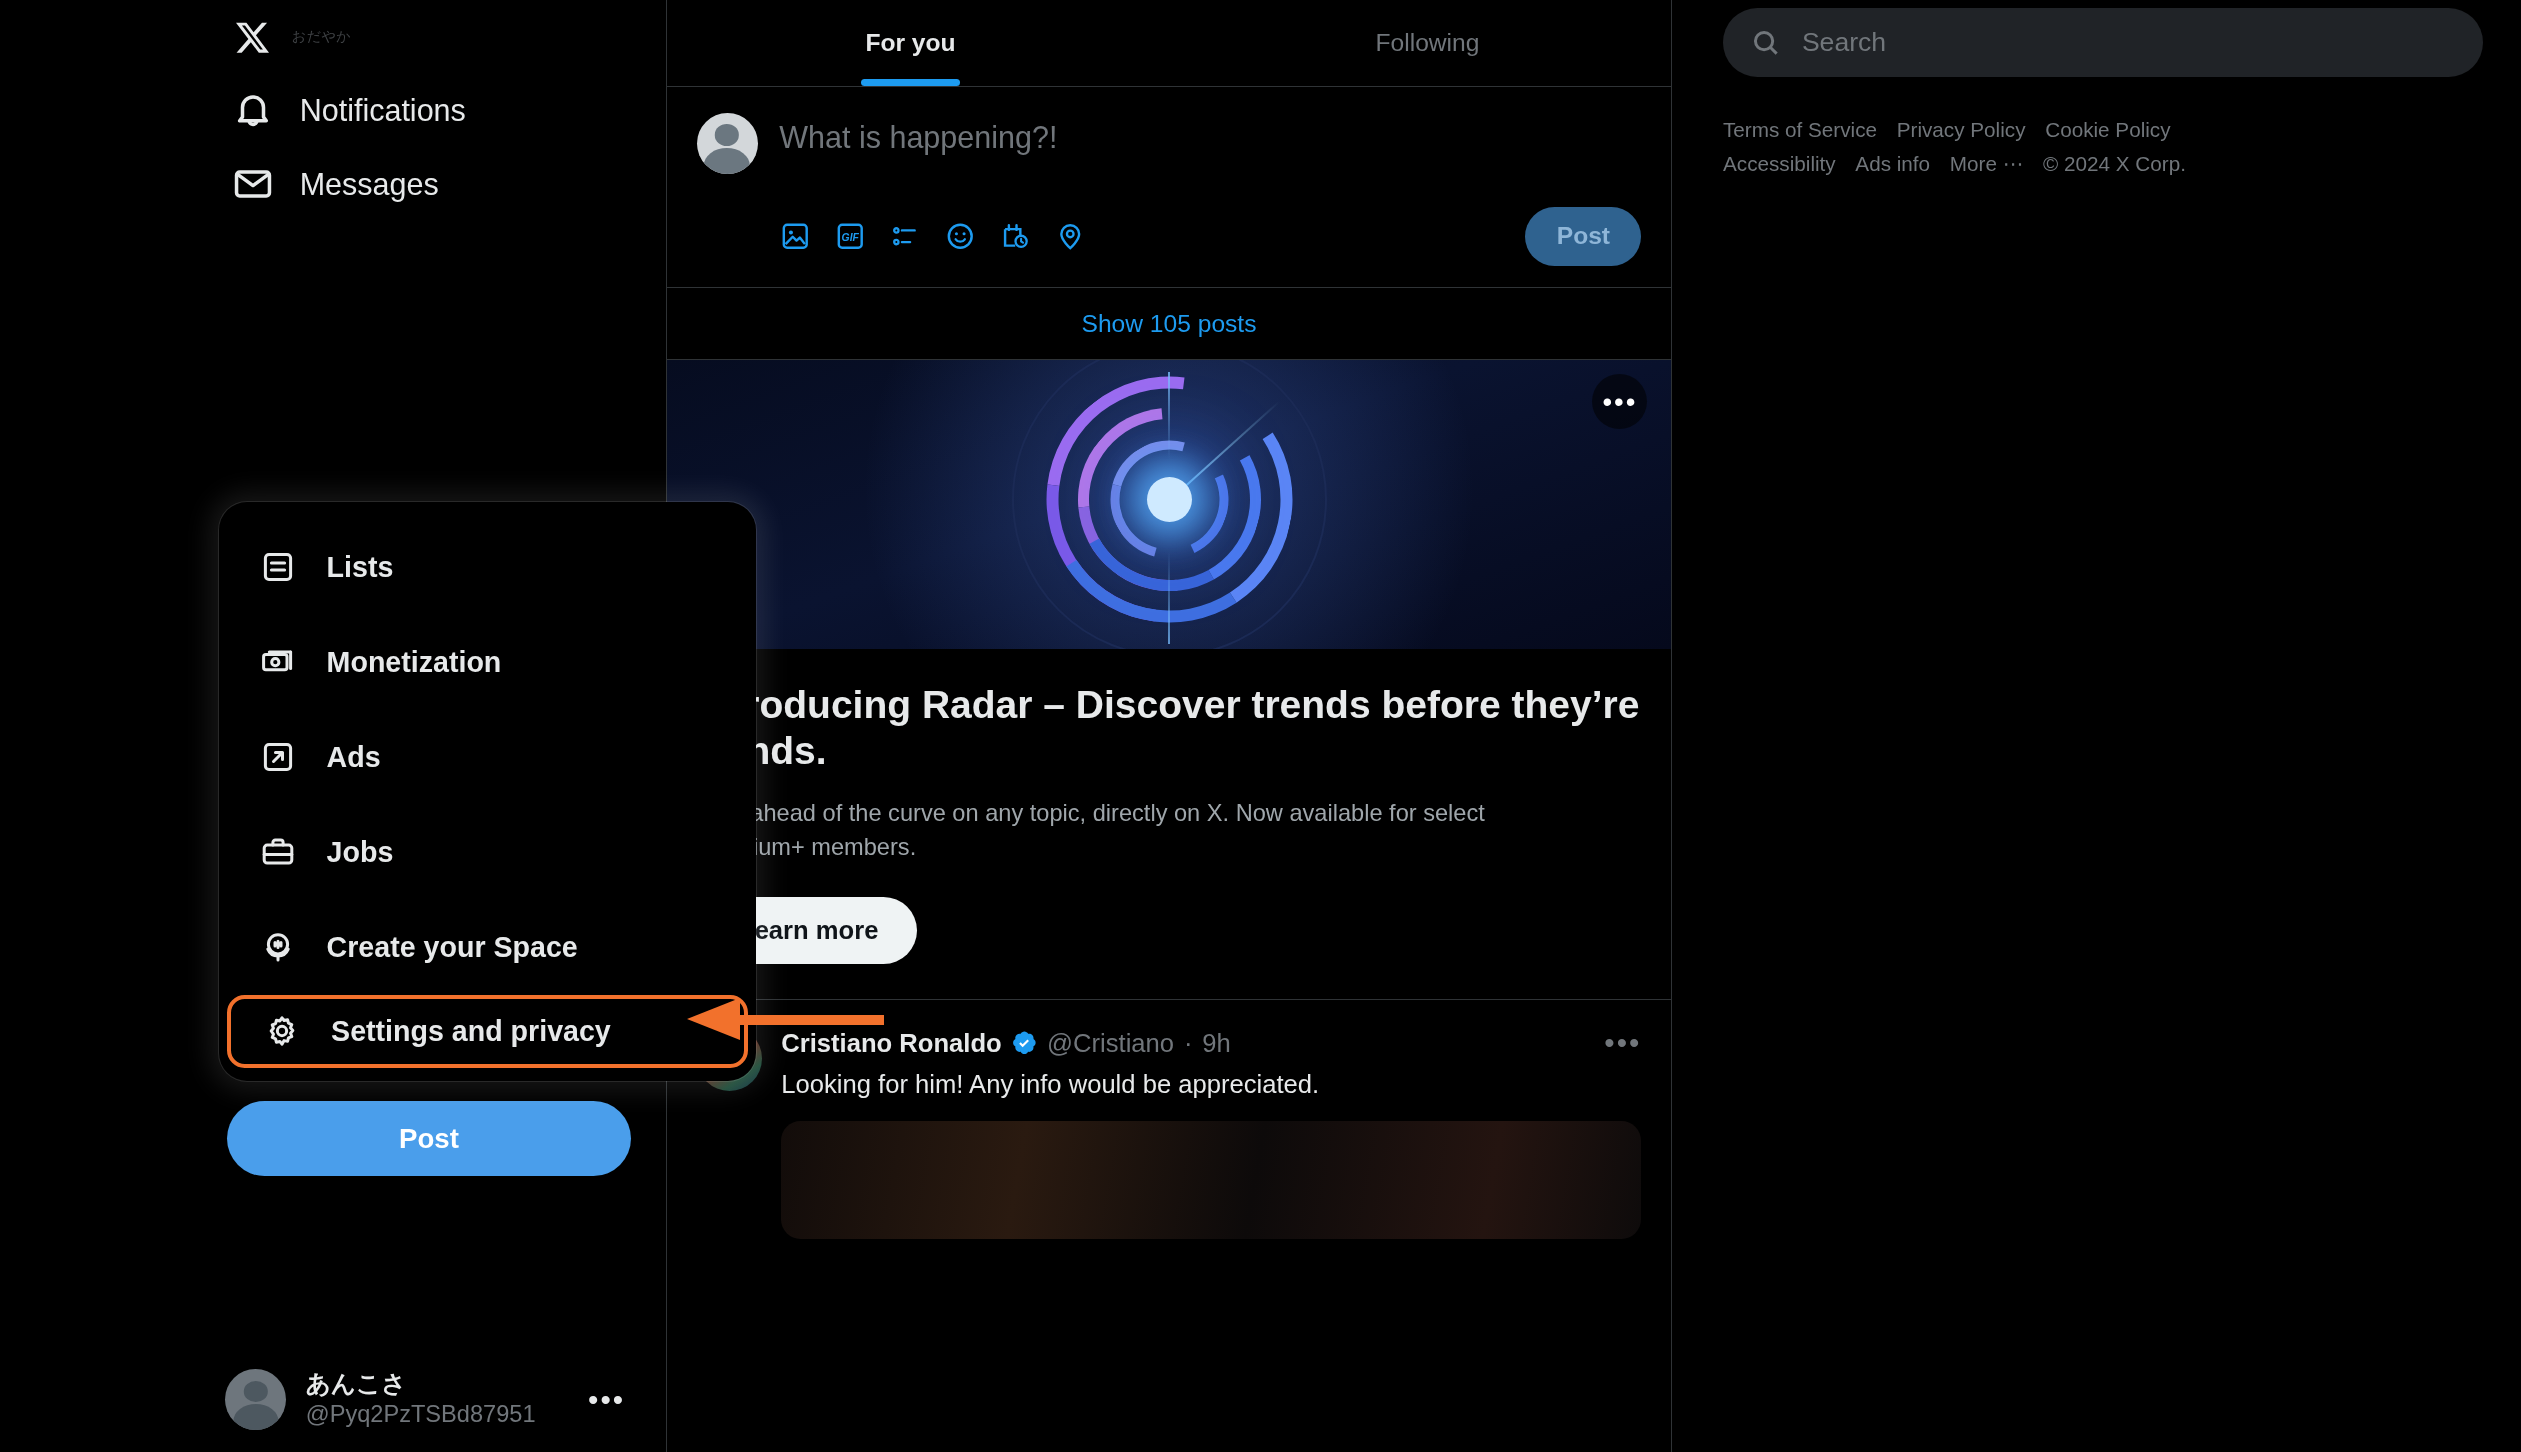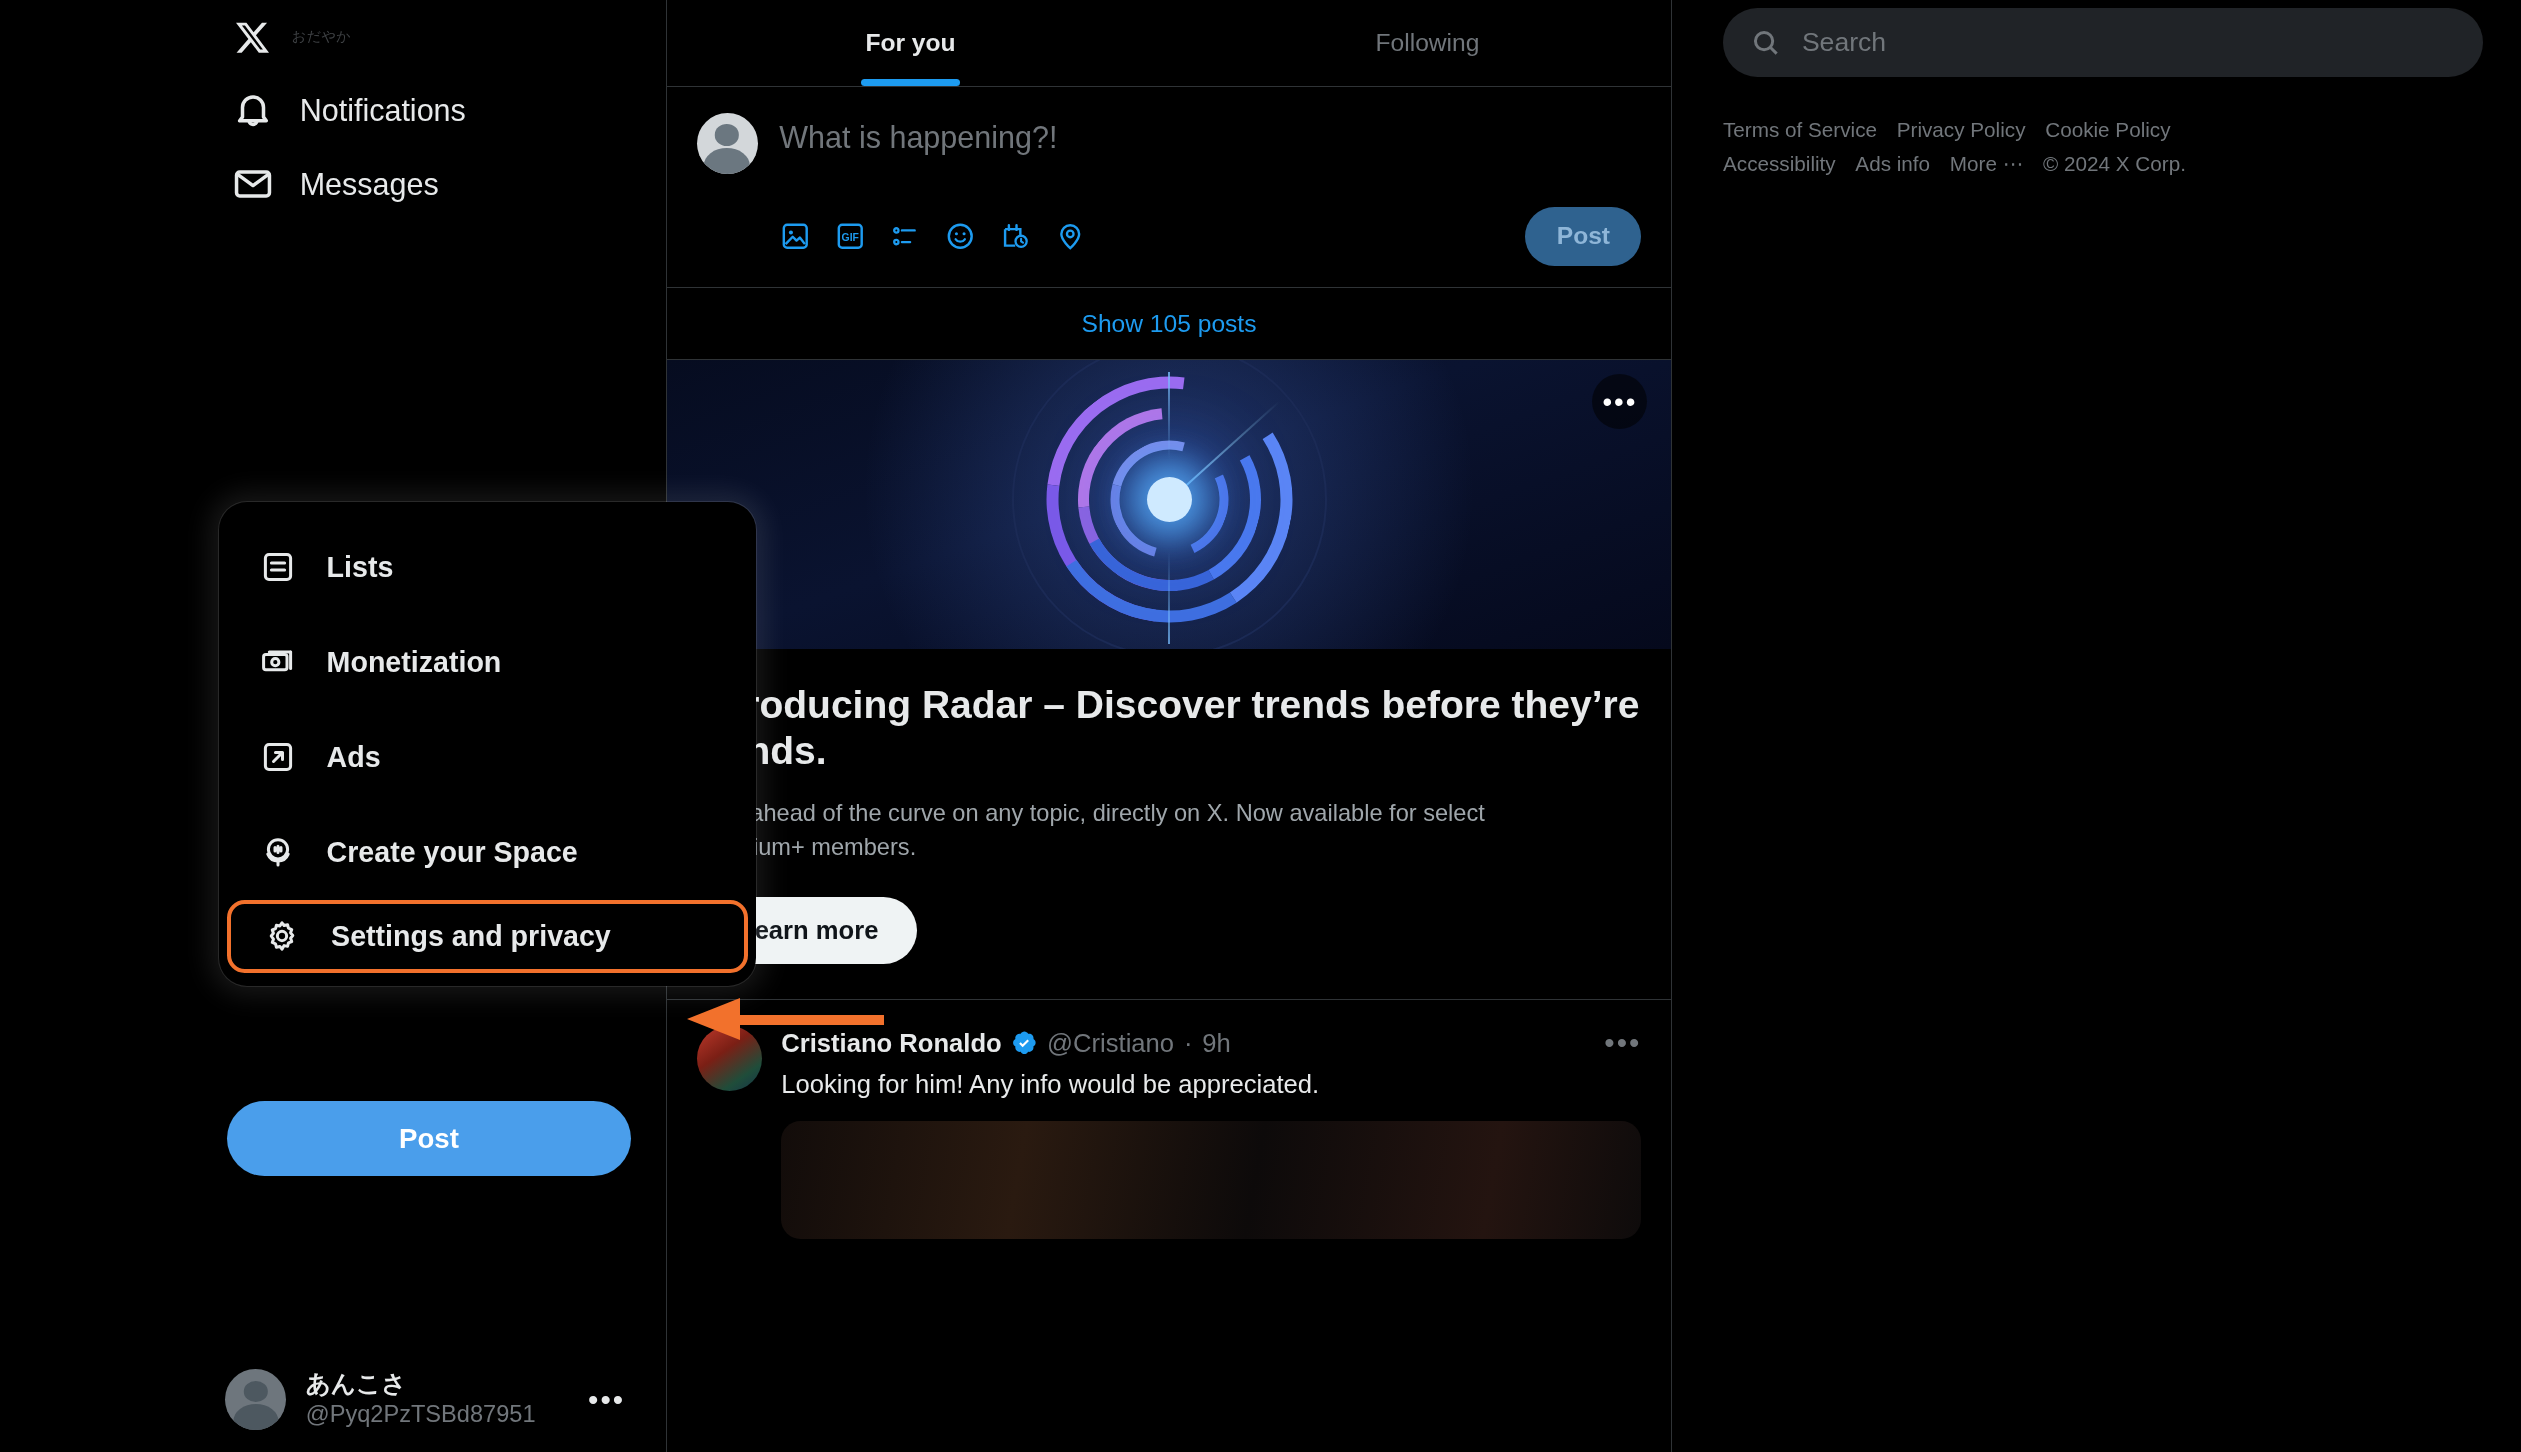--- a/index.html
+++ b/index.html
@@ -89,21 +89,21 @@
   .avatar-md {
     width:61px; height:61px; border-radius:50%; background:#d3d7da;
     flex:0 0 61px; overflow:hidden; position:relative;
   }
   .avatar-md .head { position:absolute; left:50%; top:19%; transform:translateX(-50%);
     width:40%; height:35%; border-radius:50%; background:#6b7780; }
   .avatar-md .body { position:absolute; left:50%; top:58%; transform:translateX(-50%);
     width:76%; height:58%; border-radius:50% 50% 0 0; background:#6b7780; }
   .compose-ph { margin-left:21.7px; color:#71767b; font-size:30.5px; padding-top:7.9px; cursor:text; }
   .compose-bar { display:flex; align-items:center; margin:33px 0 21.7px 83px; }
-  .cicon { width:55px; height:49px; display:flex; align-items:center; justify-content:flex-start; cursor:pointer; }
+  .cicon { width:55px; height:49px; display:flex; align-items:center; justify-content:flex-start; cursor:pointer;font-style:italic; }
   .cicon svg { width:30.5px; height:30.5px; }
   .post-sm {
     margin-left:auto; width:116px; height:59px; border-radius:31.5px;
     background:#2f628f; color:#8fb6d8; border:none;
     font-size:24.6px; font-weight:700; font-family:"Liberation Sans", sans-serif;
     cursor:pointer;
   }
 
   .showposts {
     height:72px; display:flex; align-items:center; justify-content:center;
@@ -452,20 +452,30 @@
         <svg viewBox="0 0 24 24">
             <rect class="ico-stroke" x="3.6" y="3.6" width="16.8" height="16.8" rx="2.4"></rect>
             <path class="ico-stroke" d="M9 15 15 9M10.3 9H15v4.7"></path>
           </svg>
       </span>
       <span class="mlbl">Ads</span>
     </div>
     <div class="mitem">
       <span class="mico">
         <svg viewBox="0 0 24 24">
+            <rect class="ico-stroke" x="2.8" y="7.4" width="18.4" height="12" rx="2"></rect>
+            <path class="ico-stroke" d="M8.6 7.4V5.6a1.6 1.6 0 0 1 1.6-1.6h3.6a1.6 1.6 0 0 1 1.6 1.6v1.8"></path>
+            <path class="ico-stroke" d="M2.8 13.6h18.4"></path>
+          </svg>
+      </span>
+      <span class="mlbl">Jobs</span>
+    </div>
+    <div class="mitem">
+      <span class="mico">
+        <svg viewBox="0 0 24 24">
             <circle class="ico-stroke" cx="12" cy="10.2" r="6.4"></circle>
             <path class="ico-stroke" d="M10 9v2.4M12 8.2v4.2M14 9v2.4"></path>
             <path class="ico-stroke" d="M5.2 13.4A7.4 7.4 0 0 0 12 18a7.4 7.4 0 0 0 6.8-4.6"></path>
             <path class="ico-stroke" d="M12 18v2.6"></path>
           </svg>
       </span>
       <span class="mlbl">Create your Space</span>
     </div>
     <div class="mitem hl">
       <span class="mico">

